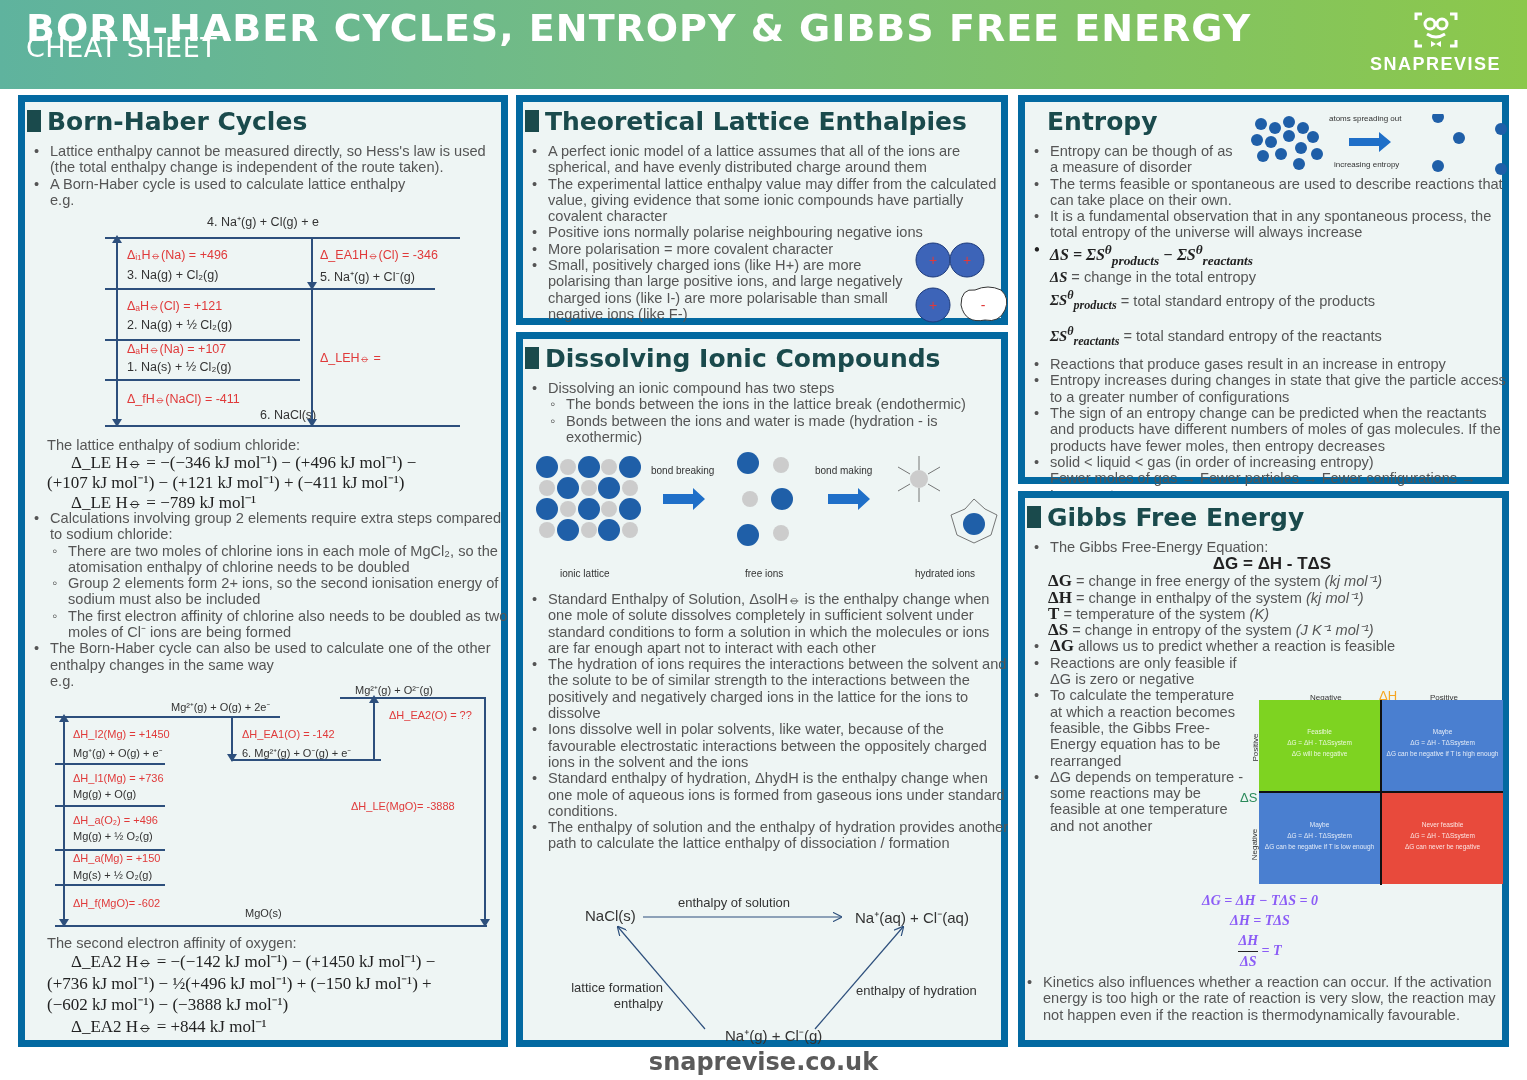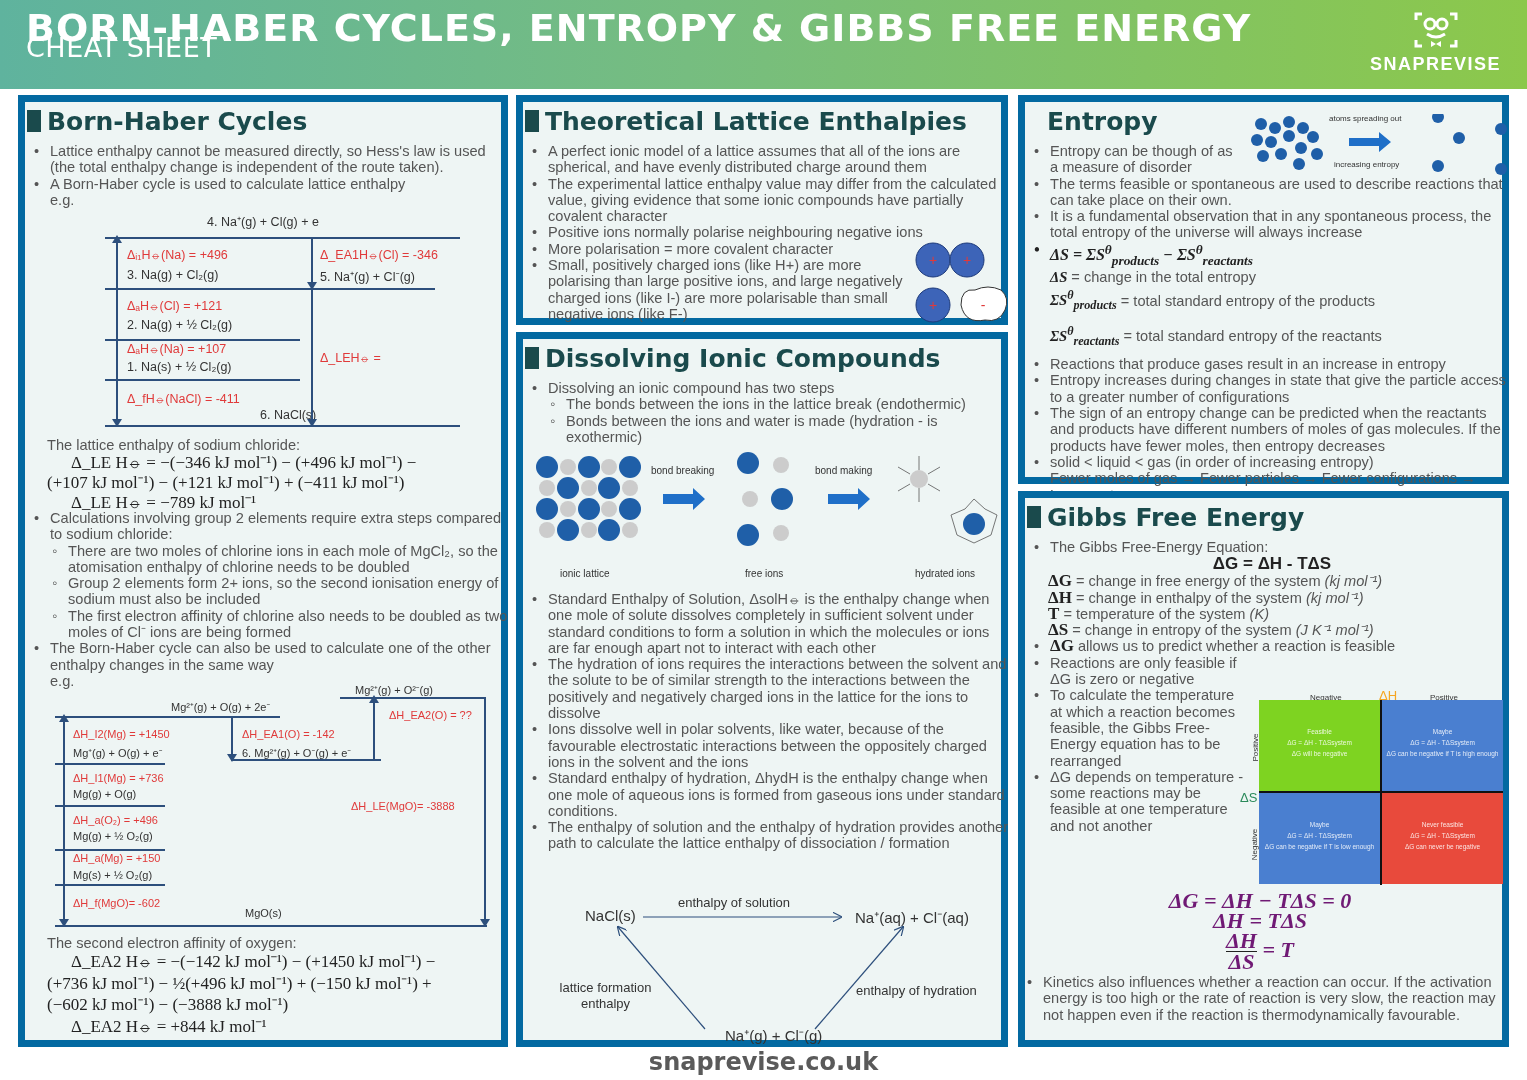--- a/index.html
+++ b/index.html
@@ -241,21 +241,21 @@
       <li>Standard enthalpy of hydration, ΔhydH is the enthalpy change when one mole of aqueous ions is formed from gaseous ions under standard conditions.</li>
       <li>The enthalpy of solution and the enthalpy of hydration provides another path to calculate the lattice enthalpy of dissociation / formation</li>
     </ul>
   </div>
 
   <div>
     <div class="lbl" style="left:62px;top:568px;font-size:15px">NaCl(s)</div>
     <div class="lbl" style="left:332px;top:568px;font-size:15px">Na⁺(aq) + Cl⁻(aq)</div>
     <div class="lbl" style="left:202px;top:686px;font-size:15px">Na⁺(g) + Cl⁻(g)</div>
     <div class="lbl" style="left:155px;top:556px;font-size:13px">enthalpy of solution</div>
-    <div class="lbl" style="left:25px;top:641px;font-size:13px;white-space:normal;width:115px;text-align:center;line-height:16px">lattice formation enthalpy</div>
+    <div class="lbl" style="left:25px;top:641px;font-size:13px;white-space:normal;width:115px;text-align:right;line-height:16px">lattice formation enthalpy</div>
     <div class="lbl" style="left:333px;top:644px;font-size:13px">enthalpy of hydration</div>
     <svg style="position:absolute;left:0;top:0" width="490" height="715">
       <defs>
           <marker id="ah" markerWidth="8" markerHeight="8" refX="7" refY="4" orient="auto">
             <path d="M0 0 L8 4 L0 8" fill="none" stroke="#2d4f7c"></path>
           </marker>
         </defs>
       <line x1="120" y1="578" x2="318" y2="578" stroke="#2d4f7c" stroke-width="1.2" marker-end="url(#ah)"></line>
       <line x1="182" y1="690" x2="95" y2="588" stroke="#2d4f7c" stroke-width="1.2" marker-end="url(#ah)"></line>
       <line x1="292" y1="690" x2="380" y2="588" stroke="#2d4f7c" stroke-width="1.2" marker-end="url(#ah)"></line>
@@ -357,21 +357,21 @@
   </div>
   <div class="cell" style="left:123px;top:93px;background:#e84a3c">
     <div>Never feasible</div>
       <div>ΔG = ΔH - TΔSsystem</div>
       <div>ΔG can never be negative</div>
   </div>
   <div style="position:absolute;left:121px;top:0;width:2px;height:185px;background:#111"></div>
   <div style="position:absolute;left:0;top:91px;width:244px;height:2px;background:#111"></div>
 </div>
 
-<div style="position:absolute;left:1140px;top:891px;width:240px;text-align:center;font-family:'Liberation Serif',serif;font-style:italic;font-weight:bold;font-size:22px;color:#701a75;line-height:20px">
+<div style="position:absolute;left:1140px;top:891px;width:240px;text-align:center;font-family:'Liberation Serif',serif;font-style:italic;font-weight:bold;font-size:14px;color:#8b5cf6;line-height:20px">
   <div>ΔG = ΔH − TΔS = 0</div>
   <div>ΔH = TΔS</div>
   <div style="display:inline-block;vertical-align:middle;text-align:center">
     <div style="border-bottom:1.5px solid #222">ΔH</div>
     <div>ΔS</div>
   </div>
   <span>= T</span>
 </div>
 <div class="txt" style="left:1023px;top:974px;width:484px">
   <ul>

